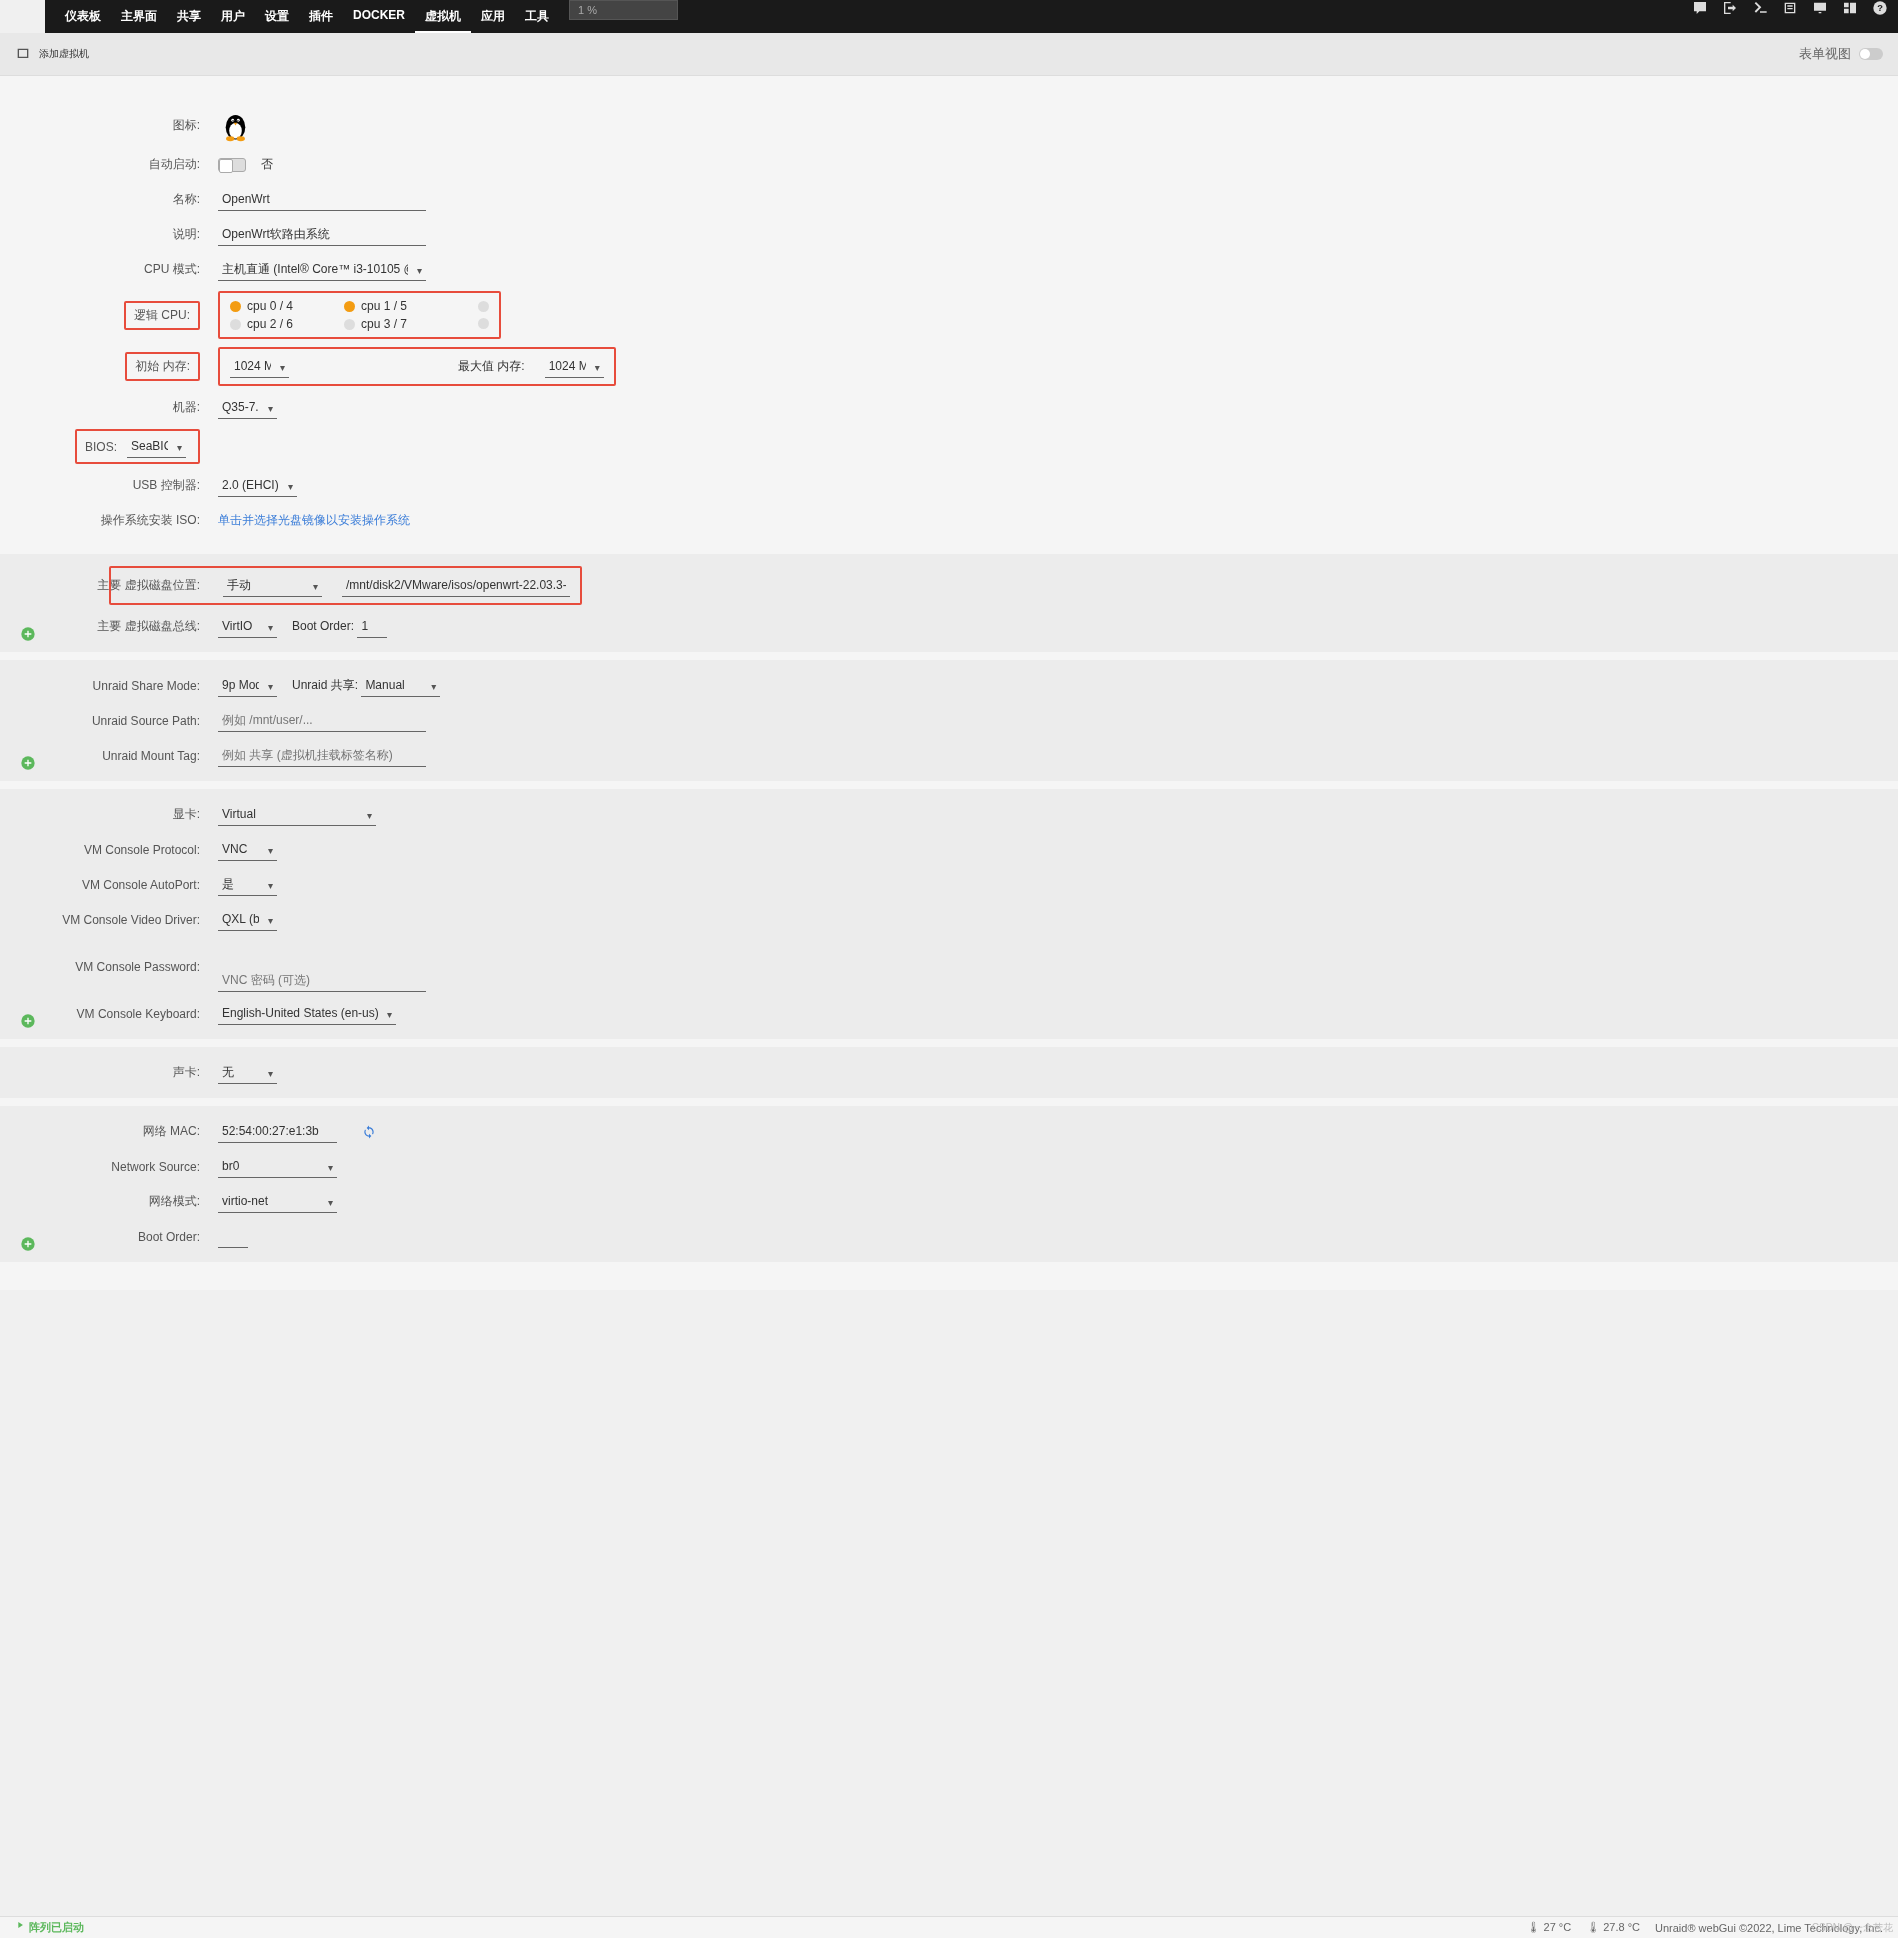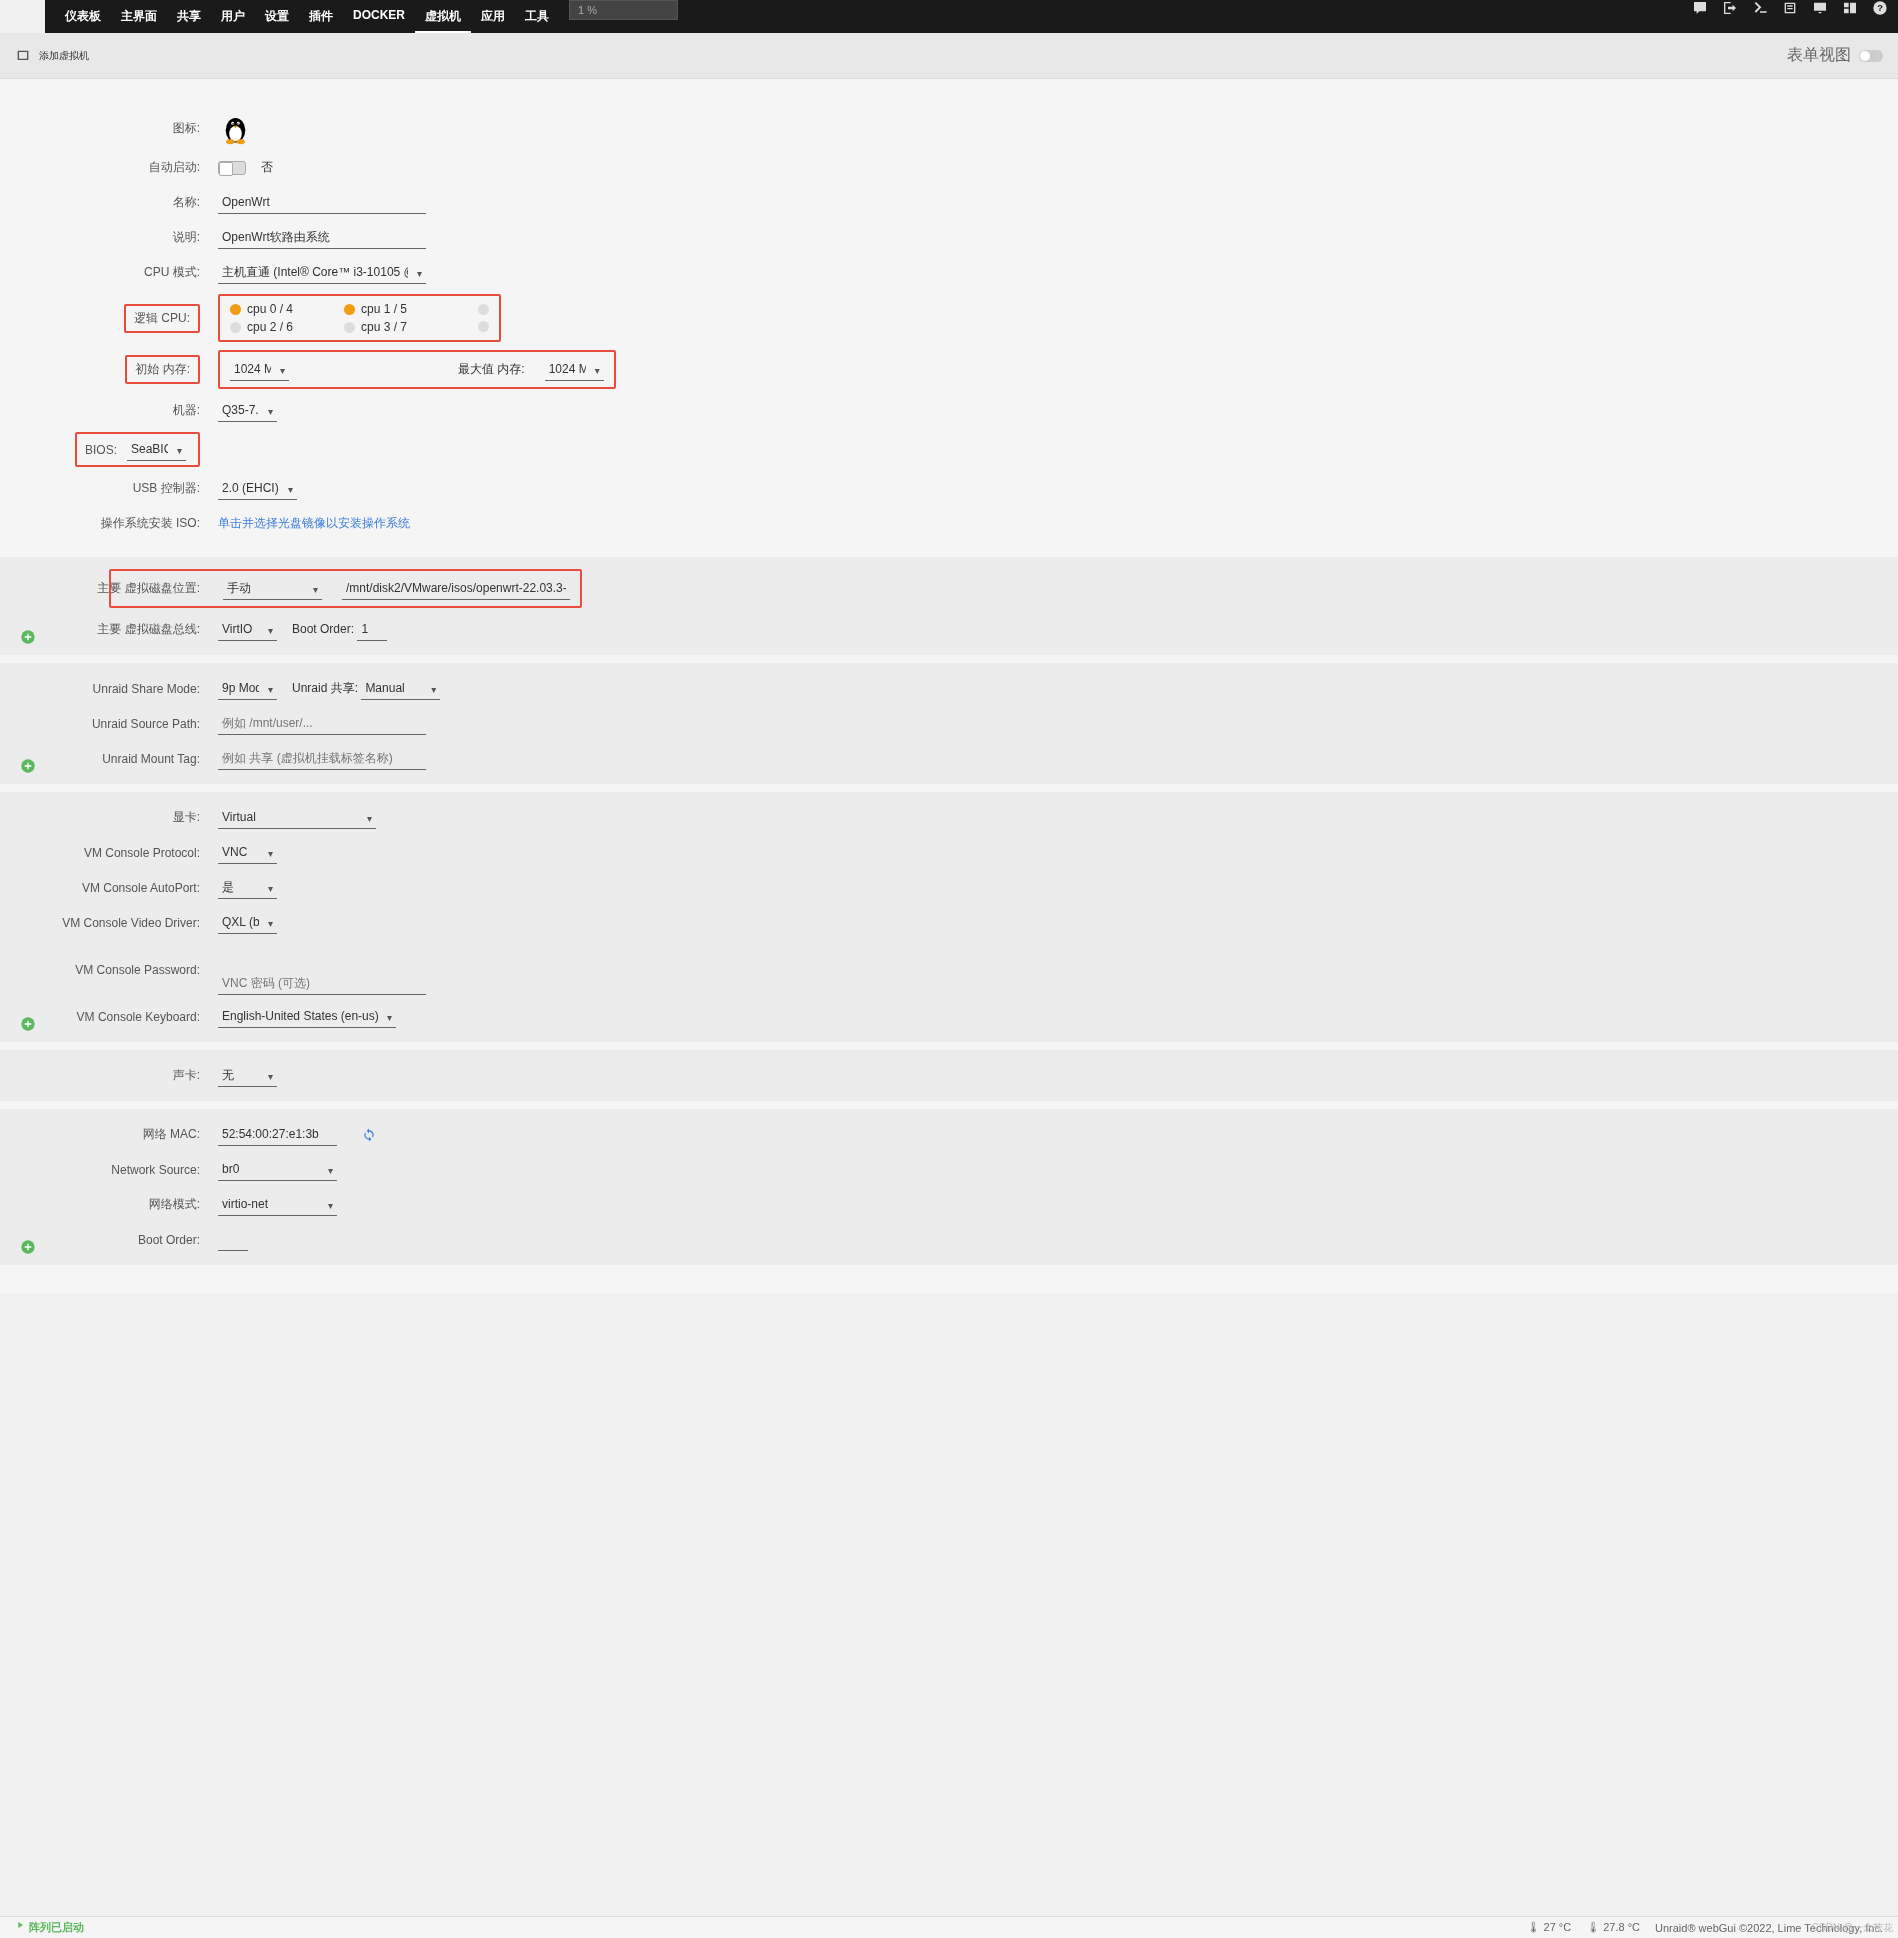--- a/index.html
+++ b/index.html
@@ -9,21 +9,21 @@
 .nav-items { display: flex; gap: 0; }
 .nav-item { padding: 8px 10px; font-weight: bold; font-size: 12px; cursor: pointer; }
 .nav-item.active { border-bottom: 2px solid #fff; padding-bottom: 6px; }
 .search-box { margin-left: 10px; background: #444; border: 1px solid #555; color: #aaa; padding: 3px 8px; width: 109px; height: 20px; font-size: 11px; }
 .nav-icons { margin-left: auto; display: flex; gap: 14px; align-items: center; }
 .nav-icons svg { width: 16px; height: 16px; fill: #ddd; cursor: pointer; }
 
 .subheader { background: #e8e8e8; padding: 12px 15px; display: flex; align-items: center; border-bottom: 1px solid #ddd; }
 .subheader-icon { margin-right: 8px; }
 .subheader-title { font-size: 10px; font-weight: normal; flex: 1; }
-.form-view-label { font-size: 16px; color: #666; margin-right: 8px; }
+.form-view-label { font-size: 13px; color: #666; margin-right: 8px; }
 .toggle-small { width: 24px; height: 12px; background: #ccc; border-radius: 6px; position: relative; display: inline-block; }
 .toggle-small::after { content: ''; width: 10px; height: 10px; background: #fff; border-radius: 50%; position: absolute; top: 1px; left: 1px; }
 
 .form-container { background: #f5f5f5; padding: 20px 0; }
 .section { background: #f5f5f5; padding: 8px 0; margin-bottom: 8px; position: relative; }
 .section.gray { background: #ececec; }
 
 .form-row { display: flex; align-items: center; min-height: 35px; padding: 4px 0; }
 .form-label { width: 218px; text-align: right; padding-right: 18px; color: #555; font-size: 12px; }
 .form-field { flex: 1; display: flex; align-items: center; gap: 15px; }

